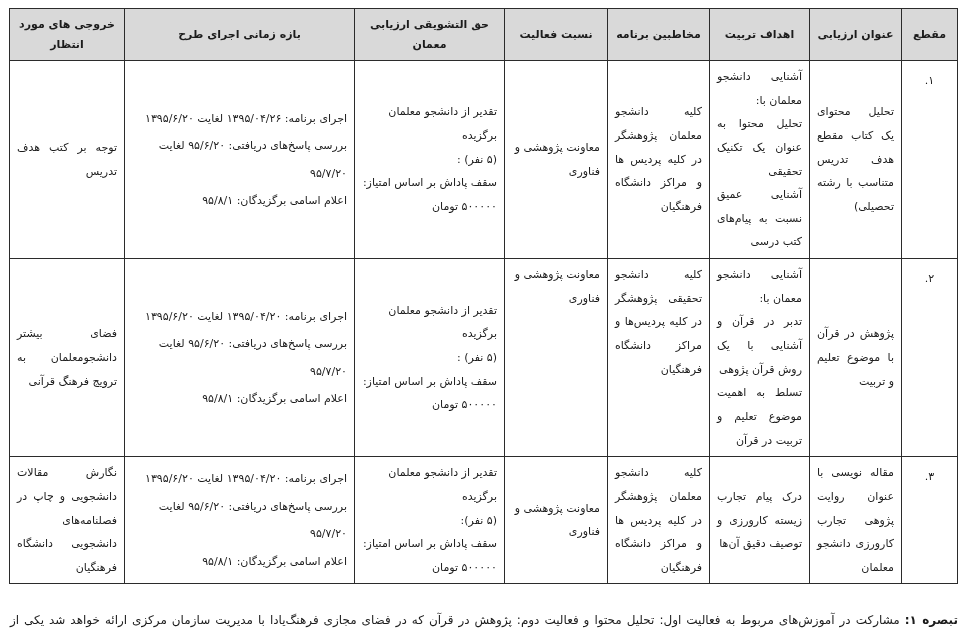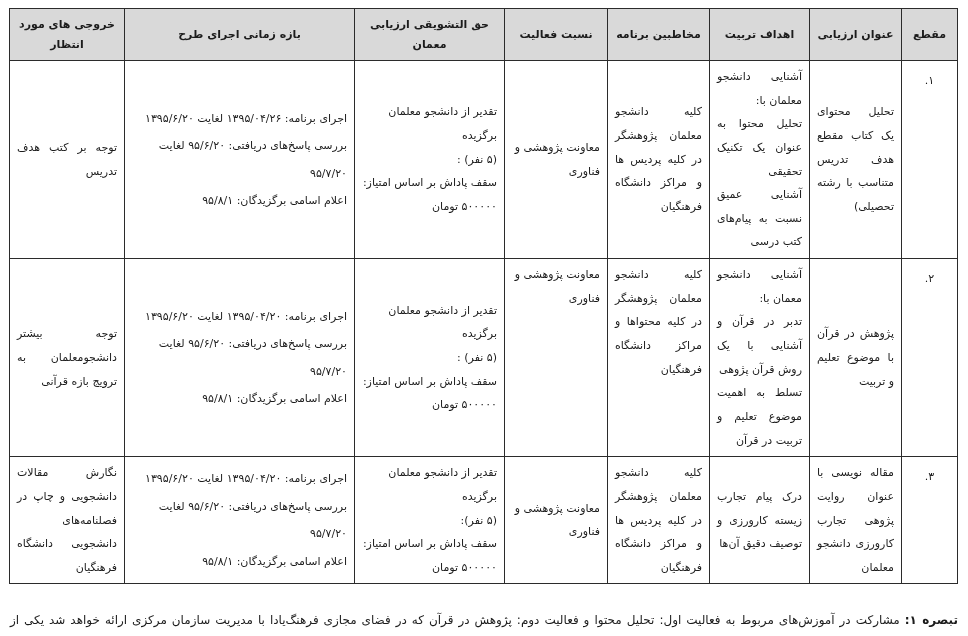--- a/index.html
+++ b/index.html
@@ -109,31 +109,31 @@
 بررسی پاسخ‌های دریافتی: ۹۵/۶/۲۰ لغایت ۹۵/۷/۲۰
 اعلام اسامی برگزیدگان: ۹۵/۸/۱</td>
       <td class="c-khorooji">توجه بر کتب هدف تدریس</td>
     </tr>
     <tr class="row-1">
       <td class="c-radif">۲.</td>
       <td class="c-onvan">پژوهش در قرآن با موضوع تعلیم و تربیت</td>
       <td class="c-ahdaf">آشنایی دانشجو معمان با:
 تدبر در قرآن و آشنایی با یک روش قرآن پژوهی
 تسلط به اهمیت موضوع تعلیم و تربیت در قرآن</td>
-      <td class="c-mokhatabin">کلیه دانشجو معلمان پژوهشگر در کلیه محتوا‌ها و مراکز دانشگاه فرهنگیان</td>
+      <td class="c-mokhatabin">کلیه دانشجو تحقیقی پژوهشگر در کلیه پردیس‌ها و مراکز دانشگاه فرهنگیان</td>
       <td class="c-hoze">معاونت پژوهشی و
 فناوری</td>
       <td class="c-hagh">تقدیر از دانشجو معلمان برگزیده
 (۵ نفر) :
 سقف پاداش بر اساس امتیاز:
 ۵۰۰۰۰۰ تومان</td>
       <td class="c-baze">اجرای برنامه: ۱۳۹۵/۰۴/۲۰ لغایت ۱۳۹۵/۶/۲۰
 بررسی پاسخ‌های دریافتی: ۹۵/۶/۲۰ لغایت ۹۵/۷/۲۰
 اعلام اسامی برگزیدگان: ۹۵/۸/۱</td>
-      <td class="c-khorooji">توجه بیشتر دانشجومعلمان به ترویج بازه قرآنی</td>
+      <td class="c-khorooji">فضای بیشتر دانشجومعلمان به ترویج فرهنگ قرآنی</td>
     </tr>
     <tr class="row-2">
       <td class="c-radif">۳.</td>
       <td class="c-onvan">مقاله نویسی با عنوان روایت پژوهی تجارب کارورزی دانشجو معلمان</td>
       <td class="c-ahdaf">درک پیام تجارب زیسته کارورزی و توصیف دقیق آن‌ها</td>
       <td class="c-mokhatabin">کلیه دانشجو معلمان پژوهشگر در کلیه پردیس ها و مراکز دانشگاه فرهنگیان</td>
       <td class="c-hoze">معاونت پژوهشی و
 فناوری</td>
       <td class="c-hagh">تقدیر از دانشجو معلمان برگزیده
 (۵ نفر):

